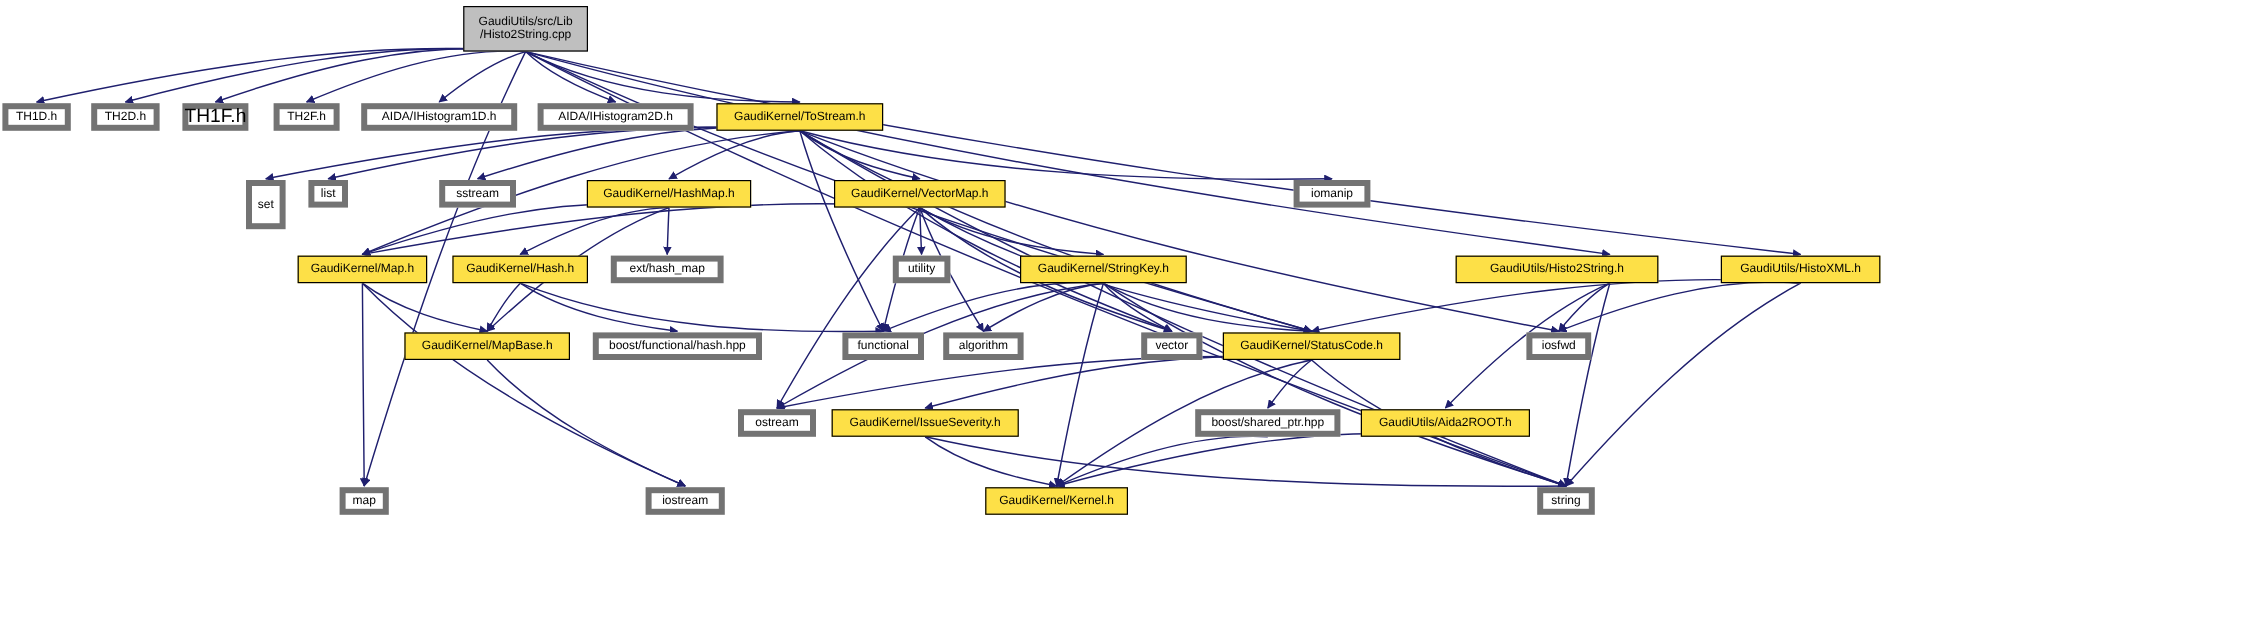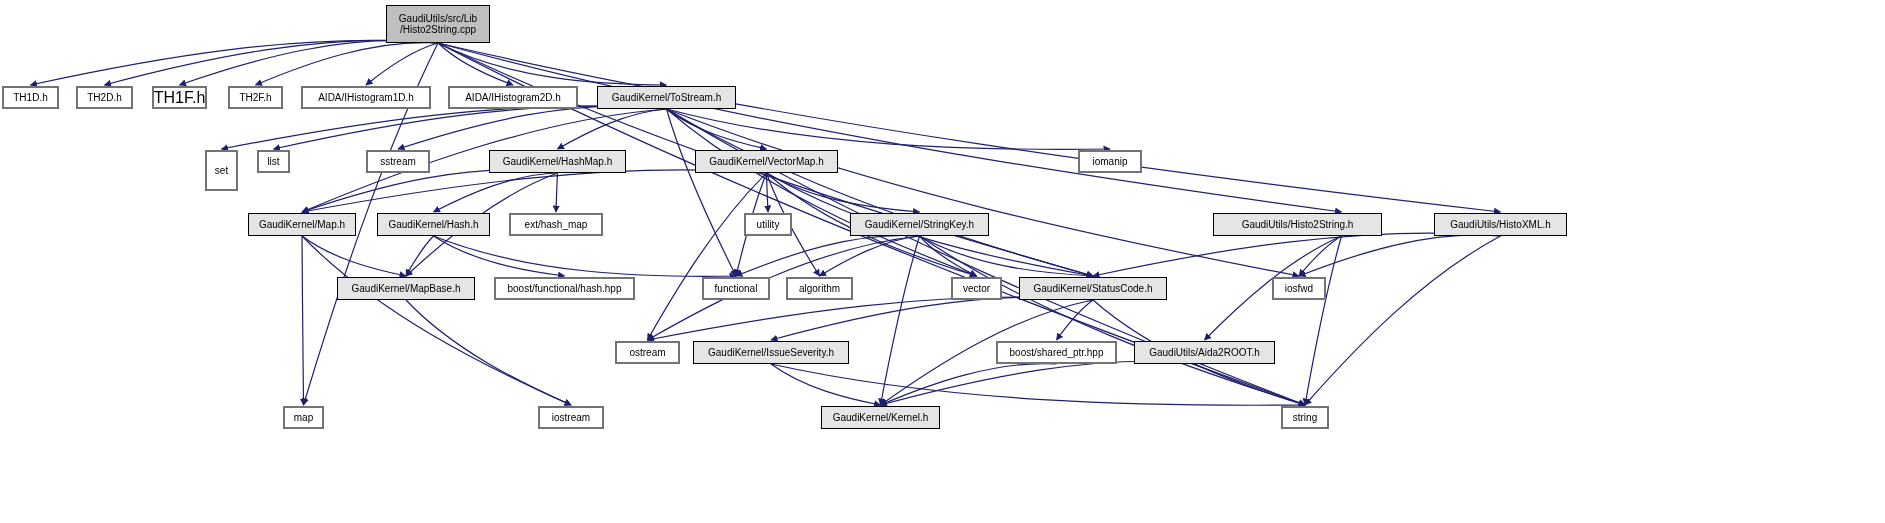--- a/index.html
+++ b/index.html
@@ -1,22 +1,22 @@
 <!DOCTYPE html>
 <html><head>
 <meta charset="utf-8">
 <style>
   html,body{margin:0;padding:0;background:#ffffff;}
   body{font-family:"Liberation Sans",sans-serif;}
   #graph{position:relative;width:1885px;height:523px;background:#ffffff;overflow:hidden;padding-left:40px;}
   #edges{position:absolute;left:0;top:0;width:1885px;height:523px;pointer-events:none;}
   .node{position:absolute;box-sizing:border-box;display:flex;align-items:center;justify-content:center;
         text-align:center;line-height:1.12;white-space:pre-line;}
-  .node.sys{border:2px solid #737373;background:#ffffff;color:#000000;}
-  .node.hdr{border:1px solid #000000;background:#e5e5e5;color:#000000;}
+  .node.sys{border:5px solid #737373;background:#ffffff;color:#000000;}
+  .node.hdr{border:1px solid #000000;background:#fde047;color:#000000;}
   .node.root{border:1px solid #000000;background:#bfbfbf;color:#000000;}
 </style>
 </head>
 <body>
 
 <div id="graph">
   <svg id="edges" viewBox="0 0 1885 523">
     <defs>
       <marker id="ah" viewBox="0 0 10 10" refX="9" refY="5" markerWidth="6" markerHeight="6" orient="auto-start-reverse">
         <path d="M0,0 L10,5 L0,10 z" fill="#1f1f6e"></path>

